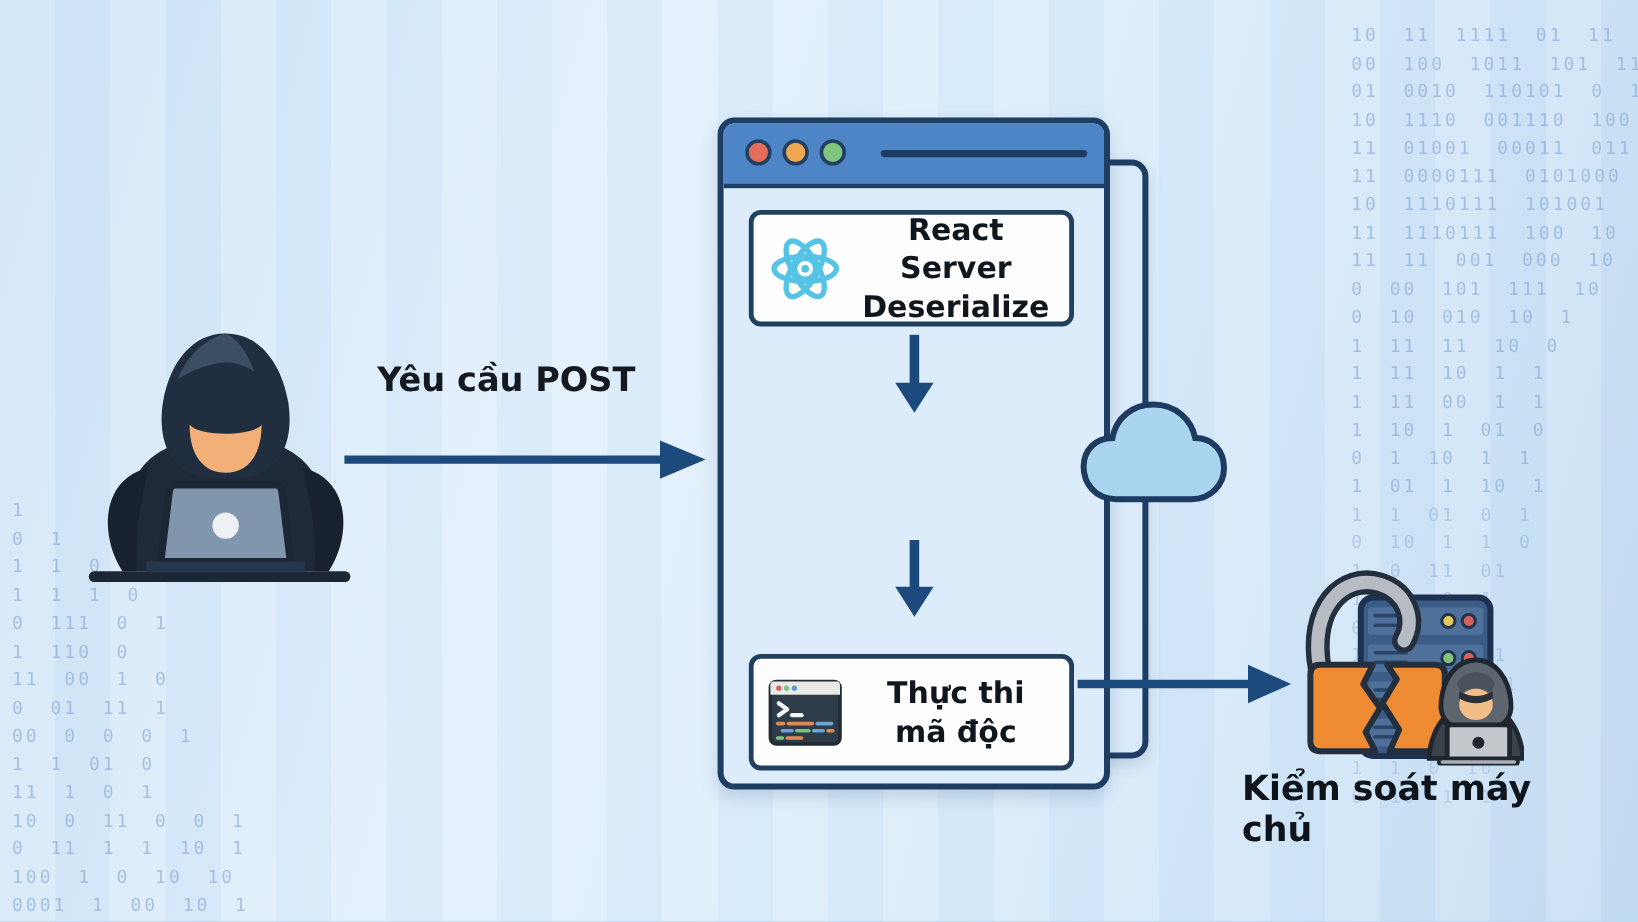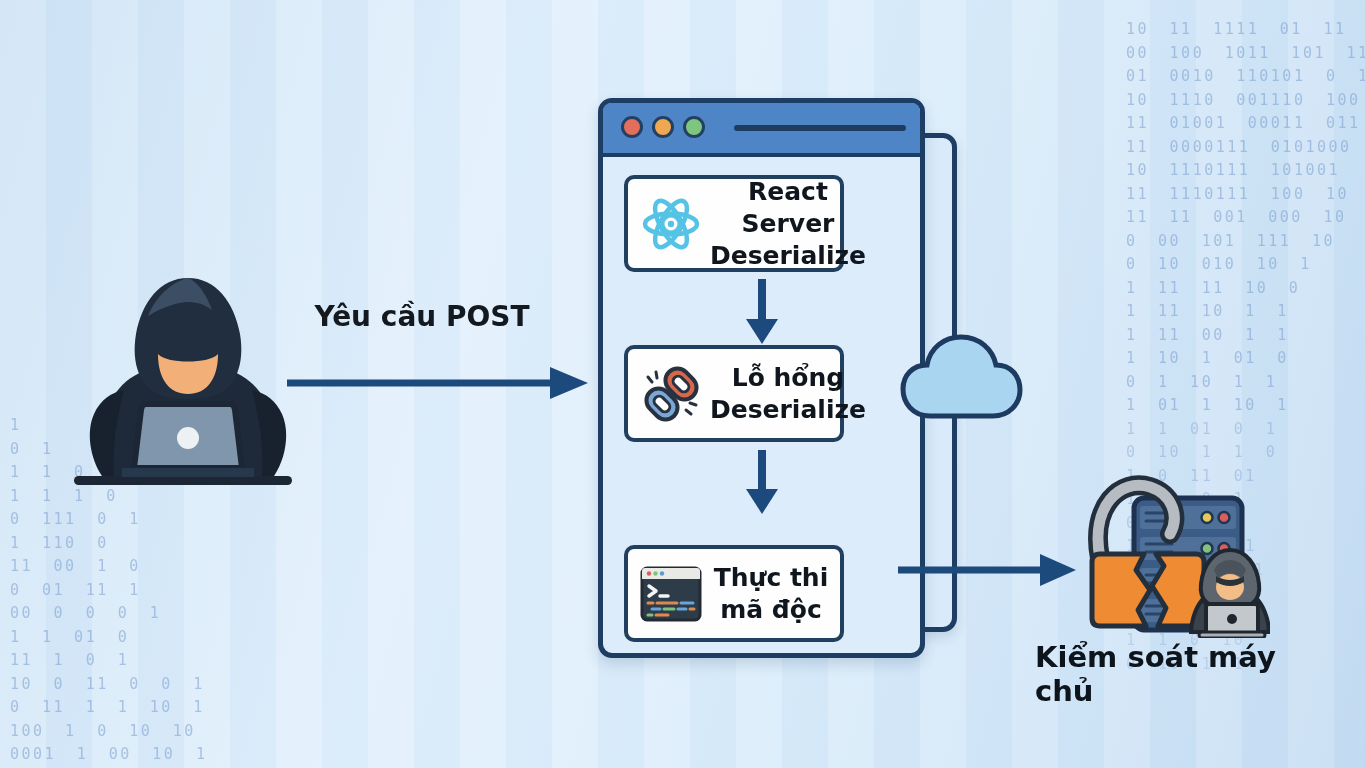--- a/index.html
+++ b/index.html
@@ -55,21 +55,21 @@
     box-sizing:border-box;border:3px solid #233f61;
   }
   .tl-dot.d0{left:18px;background:#e26e5b;}
   .tl-dot.d1{left:49px;background:#efa851;}
   .tl-dot.d2{left:80px;background:#7ec67d;}
   .url-line{
     position:absolute;left:131px;top:22px;width:172px;height:6px;
     border-radius:3px;background:#1e3c60;
   }
   .flow-box{
-    position:absolute;left:21px;width:220px;height:97px;box-sizing:border-box;
+    position:absolute;left:21px;width:271px;height:97px;box-sizing:border-box;
     background:#fefefe;border:4px solid #21405f;border-radius:10px;
     display:flex;align-items:center;padding:0 8px 0 10px;gap:6px;
   }
   .flow-box .box-icon{flex:0 0 66px;display:flex;align-items:center;justify-content:center;}
   .flow-box .box-label{
     flex:1;text-align:center;font-weight:700;font-size:25px;line-height:32px;color:#10161d;
   }
   .box-1{top:72px;} .box-2{top:242px;} .box-3{top:414px;margin-top:28px;}
 
   
@@ -127,44 +127,20 @@
           <circle cx="31" cy="29" r="8.5" fill="none" stroke="#54c3e6" stroke-width="4"></circle>
           <circle cx="31" cy="29" r="3.2" fill="#54c3e6"></circle>
         </svg>
       </div>
       <div class="box-label">
         <div>React Server</div>
         <div>Deserialize</div>
       </div>
     </div>
 
-    <div class="flow-box box-2">
-      <div class="box-icon">
-        <svg width="62" height="62" viewBox="0 0 62 62">
-          <g stroke="#27313f" stroke-width="3" stroke-linecap="round">
-            <line x1="8" y1="14" x2="12" y2="19"></line>
-            <line x1="16" y1="9" x2="17" y2="15"></line>
-            <line x1="46" y1="47" x2="51" y2="51"></line>
-            <line x1="50" y1="40" x2="56" y2="42"></line>
-          </g>
-          <g transform="rotate(-45 41 21)">
-            <rect x="29" y="4" width="24" height="34" rx="12" fill="#d8664a" stroke="#27313f" stroke-width="4"></rect>
-            <rect x="36" y="12" width="10" height="18" rx="5" fill="#fefefe" stroke="#27313f" stroke-width="3"></rect>
-          </g>
-          <g transform="rotate(-45 22 41)">
-            <rect x="10" y="24" width="24" height="34" rx="12" fill="#7ba7d7" stroke="#27313f" stroke-width="4"></rect>
-            <rect x="17" y="32" width="10" height="18" rx="5" fill="#fefefe" stroke="#27313f" stroke-width="3"></rect>
-          </g>
-        </svg>
-      </div>
-      <div class="box-label">
-        <div>Lỗ hổng</div>
-        <div>Deserialize</div>
-      </div>
-    </div>
 
     <div class="flow-box box-3">
       <div class="box-icon">
         <svg width="64" height="58" viewBox="0 0 64 58">
           <rect x="3" y="3" width="58" height="52" rx="5" fill="#2e3c49" stroke="#222b35" stroke-width="3"></rect>
           <path d="M6,3 h52 a3,3 0 0 1 3,3 v8 h-58 v-8 a3,3 0 0 1 3,-3 Z" fill="#e9e9e6"></path>
           <circle cx="10" cy="8.5" r="2.2" fill="#d95f5f"></circle>
           <circle cx="16.5" cy="8.5" r="2.2" fill="#7cc47e"></circle>
           <circle cx="23" cy="8.5" r="2.2" fill="#5b9bd5"></circle>
           <path d="M10,21 l7,5 l-7,5" fill="none" stroke="#f2f4f6" stroke-width="3.5" stroke-linecap="round" stroke-linejoin="round"></path>

